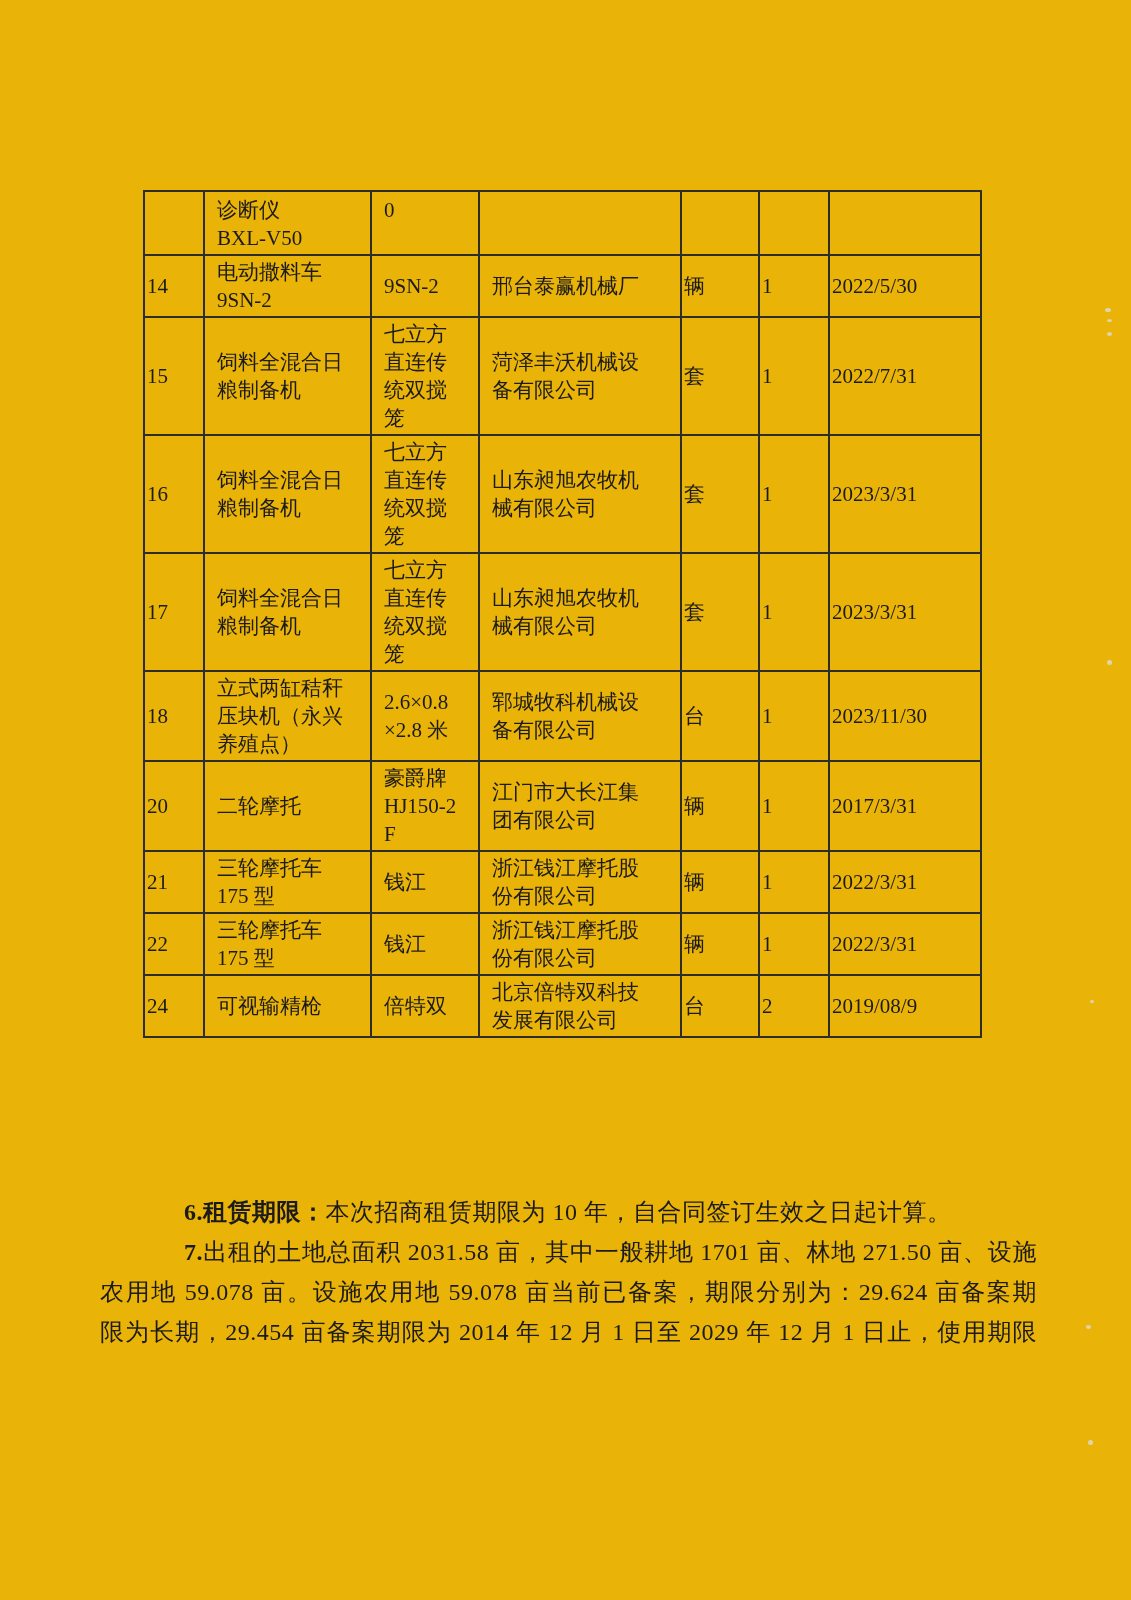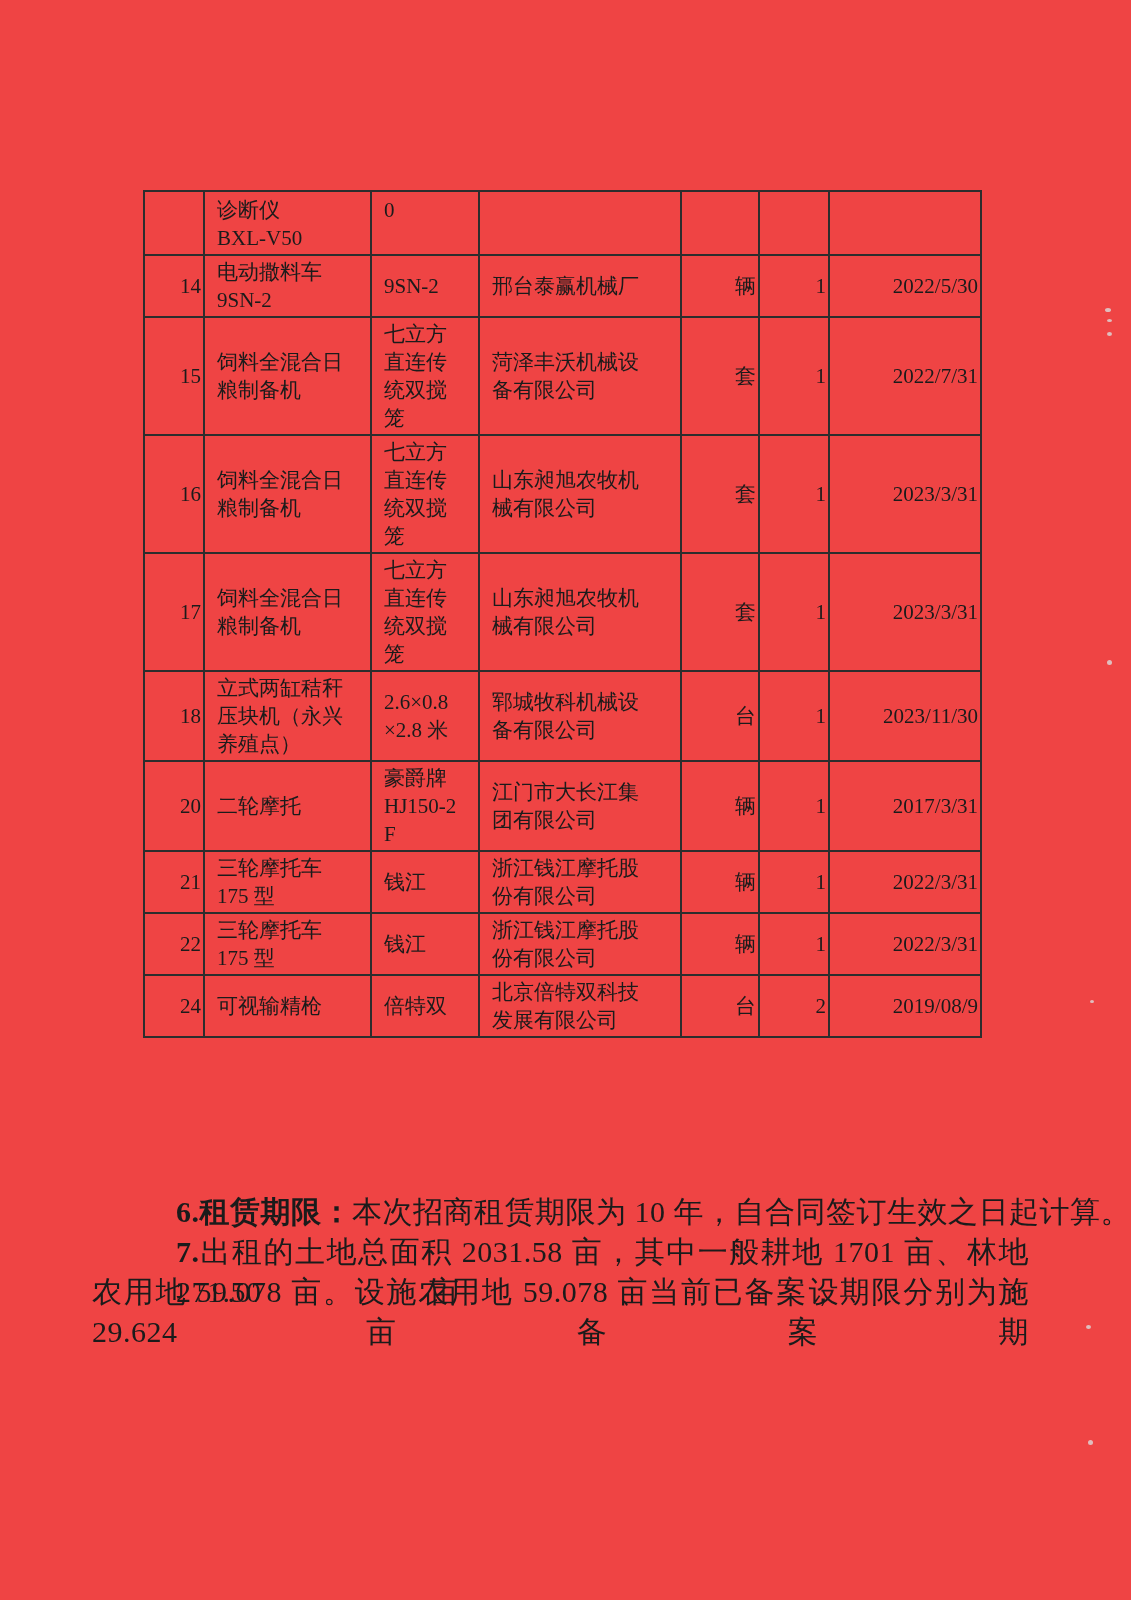--- a/index.html
+++ b/index.html
@@ -1,40 +1,40 @@
 <!DOCTYPE html>
 <html><head>
 <meta charset="utf-8">
 <style>
   html,body{margin:0;padding:0;}
   body{
     width:1131px;height:1600px;background:#ffffff;position:relative;
     font-family:"Liberation Serif","DejaVu Serif",serif;color:#1b1b1b;
     -webkit-font-smoothing:antialiased;
   }
-  .page{position:absolute;left:0;top:0;width:1131px;height:1600px;overflow:hidden;background:#ef4444;}
+  .page{position:absolute;left:0;top:0;width:1131px;height:1600px;overflow:hidden;background:#eab308;}
 
   
   table.equip{
     position:absolute;left:143px;top:190px;width:837px;
     border-collapse:collapse;table-layout:fixed;
     font-size:21px;line-height:28px;color:#1b1b1b;
   }
   table.equip td{
     border:2px solid #2d2d2d;vertical-align:middle;
     white-space:pre-line;word-break:break-word;
   }
   table.equip td.l{text-align:left;padding:2px 5px 2px 12px;}
-  table.equip td.c{text-align:right;padding:5px 2px;margin-left:12px;}
+  table.equip td.c{text-align:left;padding:5px 2px;margin-left:12px;}
   table.equip tr.partial td{vertical-align:top;padding-top:4px;}
 
   
   .text-block{
-    position:absolute;left:92px;top:1192px;width:937px;
-    font-size:30px;line-height:40px;letter-spacing:0.5px;
+    position:absolute;left:100px;top:1192px;width:937px;
+    font-size:24px;line-height:40px;letter-spacing:0.5px;
   }
   .line{height:40px;white-space:nowrap;}
   .line.just{white-space:normal;text-align:justify;text-align-last:justify;}
   .indent{padding-left:84px;}
   .bold{font-weight:bold;}
 
   
   .speck{position:absolute;background:#dcdcdc;border-radius:50%;opacity:.8;}
 </style>
 </head>
@@ -172,20 +172,21 @@
           <td class="c">2</td>
           <td class="c">2019/08/9</td>
         </tr>
       </tbody>
   </table>
 
   <div class="text-block">
     <div class="line indent"><span class="bold">6.租赁期限：</span><span>本次招商租赁期限为 10 年，自合同签订生效之日起计算。</span></div>
     <div class="line indent just"><span class="bold">7.</span><span>出租的土地总面积 2031.58 亩，其中一般耕地 1701 亩、林地 271.50 亩、设施</span></div>
     <div class="line just">农用地 59.078 亩。设施农用地 59.078 亩当前已备案，期限分别为：29.624 亩备案期</div>
+    <div class="line just">限为长期，29.454 亩备案期限为 2014 年 12 月 1 日至 2029 年 12 月 1 日止，使用期限</div>
   </div>
 
   <div class="speck" style="left:1105px;top:308px;width:6px;height:4px;"></div>
   <div class="speck" style="left:1107px;top:319px;width:5px;height:3px;"></div>
   <div class="speck" style="left:1107px;top:332px;width:5px;height:4px;"></div>
   <div class="speck" style="left:1107px;top:660px;width:5px;height:5px;"></div>
   <div class="speck" style="left:1090px;top:1000px;width:4px;height:3px;"></div>
   <div class="speck" style="left:1086px;top:1325px;width:5px;height:4px;"></div>
   <div class="speck" style="left:1088px;top:1440px;width:5px;height:5px;"></div>
 

